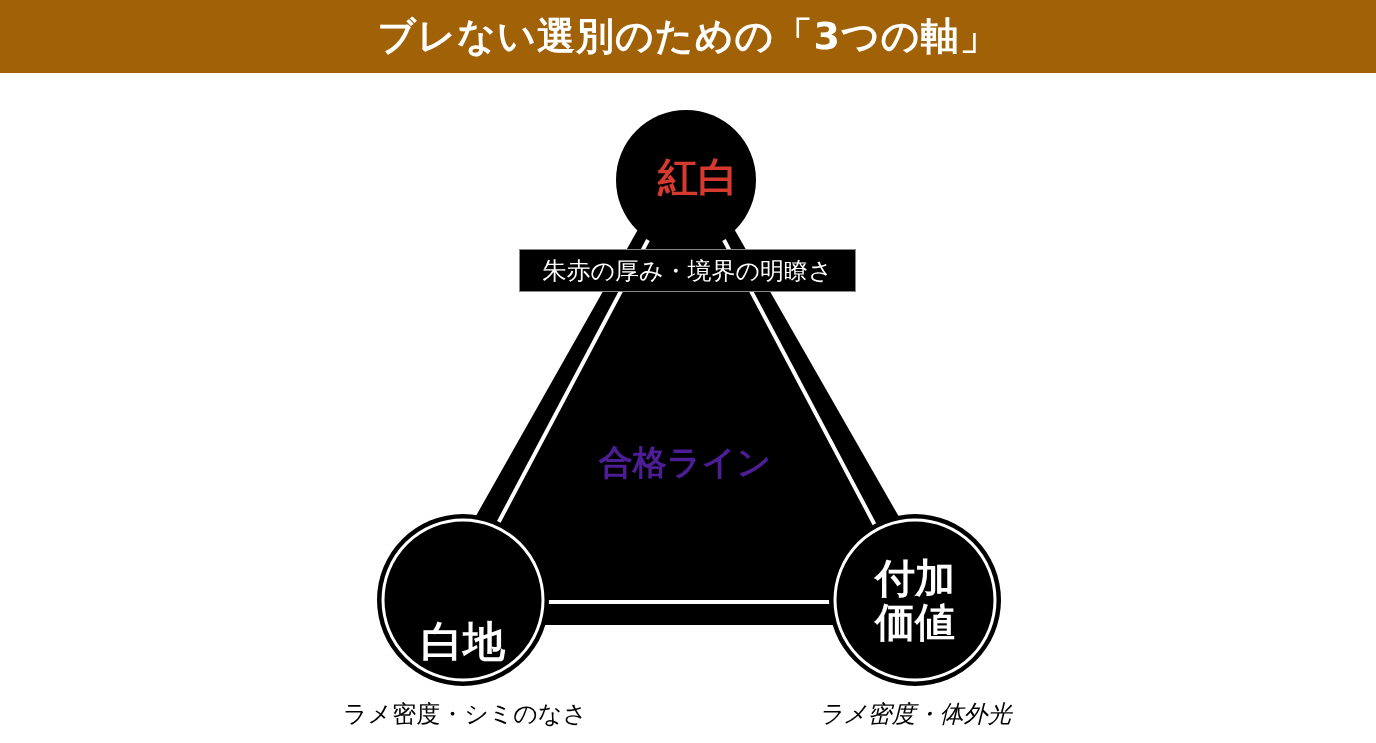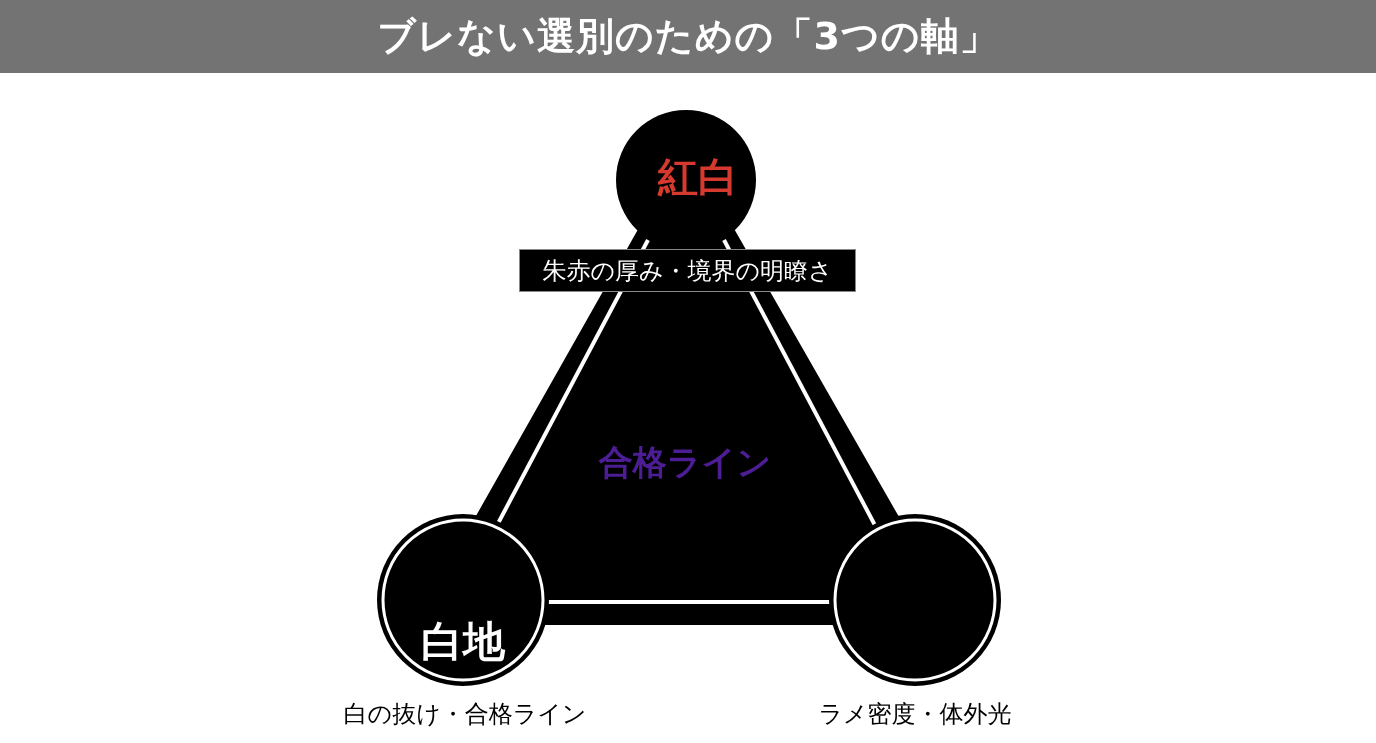--- a/index.html
+++ b/index.html
@@ -1,30 +1,30 @@
 <!DOCTYPE html>
 <html><head>
 <meta charset="utf-8">
 <style>
   html, body { margin:0; padding:0; }
   body { width:1376px; height:743px; background:#ffffff; position:relative; overflow:hidden;
          font-family:"DejaVu Sans", "Liberation Sans", sans-serif; }
-  .header { position:absolute; left:0; top:0; width:1376px; height:73px; background:#737373; display:flex; align-items:center; justify-content:center; }
+  .header { position:absolute; left:0; top:0; width:1376px; height:73px; background:#a16207; display:flex; align-items:center; justify-content:center; }
   .header-title { color:#fff; font-size:38px; font-weight:bold; letter-spacing:1px; }
   svg.diagram { position:absolute; left:0; top:0; }
   .node-label { position:absolute; font-weight:bold; text-align:center; line-height:1.1; }
   .top-label { left:616px; top:155px; width:164px; font-size:40px; }
   .bl-label { left:378px; top:575px; width:170px; font-size:42px; color:#fff;margin-top:44px; }
   .br-label { left:830px; top:556px; width:170px; font-size:40px; color:#fff; }
   .center-label { position:absolute; left:560px; top:440px; width:250px; text-align:center; color:#4c1d95; font-size:34px; font-weight:bold; }
   .caption-box { position:absolute; left:519px; top:249px; width:337px; height:43px; background:#000; border:1px solid #888; box-sizing:border-box; display:flex; align-items:center; justify-content:center; }
   .caption-top { color:#fff; font-family:"DejaVu Serif", "Liberation Serif", serif; font-size:24px; white-space:nowrap; }
   .caption { position:absolute; color:#000; font-size:24px; white-space:nowrap; text-align:center; }
   .caption-bl { left:330px; top:698px; width:270px; }
-  .caption-br { left:800px; top:698px; width:230px; }
+  .caption-br { left:800px; top:698px; width:230px;font-style:italic; }
 </style>
 </head>
 <body>
 
 <div class="header">
   <div class="header-title">ブレない選別のための「3つの軸」</div>
 </div>
 
 <svg class="diagram" width="1376" height="743">
 
@@ -47,16 +47,18 @@
 
 <div class="caption-box">
   <span class="caption-top">朱赤の厚み・境界の明瞭さ</span>
 </div>
 
 <div class="center-label">合格ライン</div>
 
 <div class="node-label bl-label">白地</div>
 
 <div class="node-label br-label">
+  <div>付加</div>
+  <div>価値</div>
 </div>
 
-<div class="caption caption-bl">白の抜け・合格ライン</div>
+<div class="caption caption-bl">ラメ密度・シミのなさ</div>
 <div class="caption caption-br">ラメ密度・体外光</div>
 
 </body></html>

